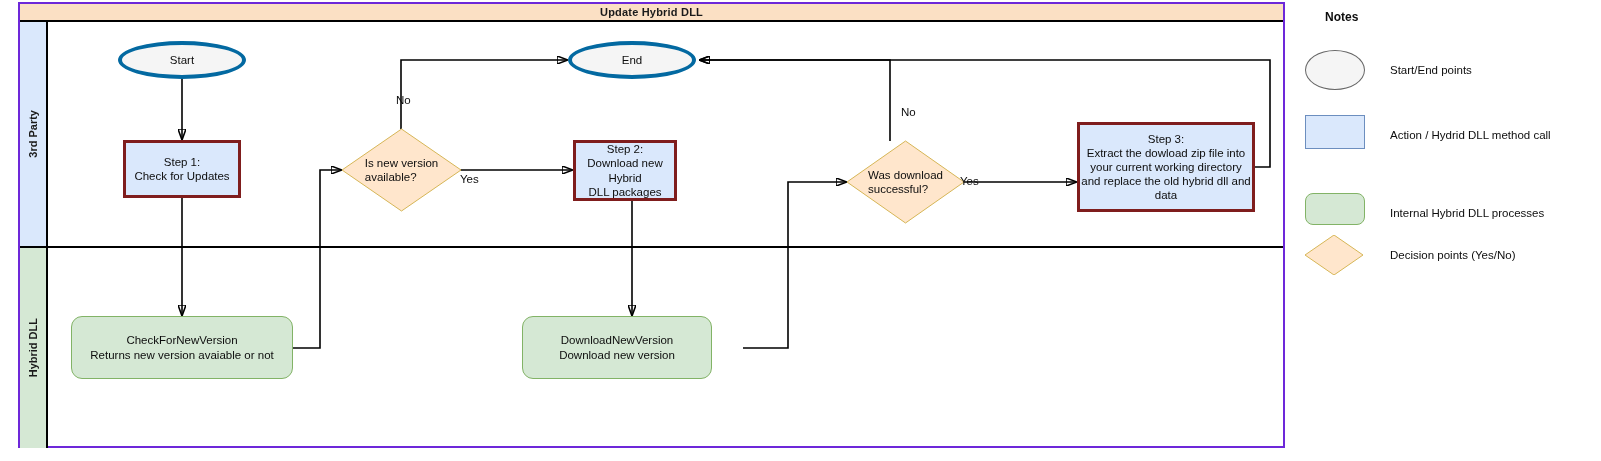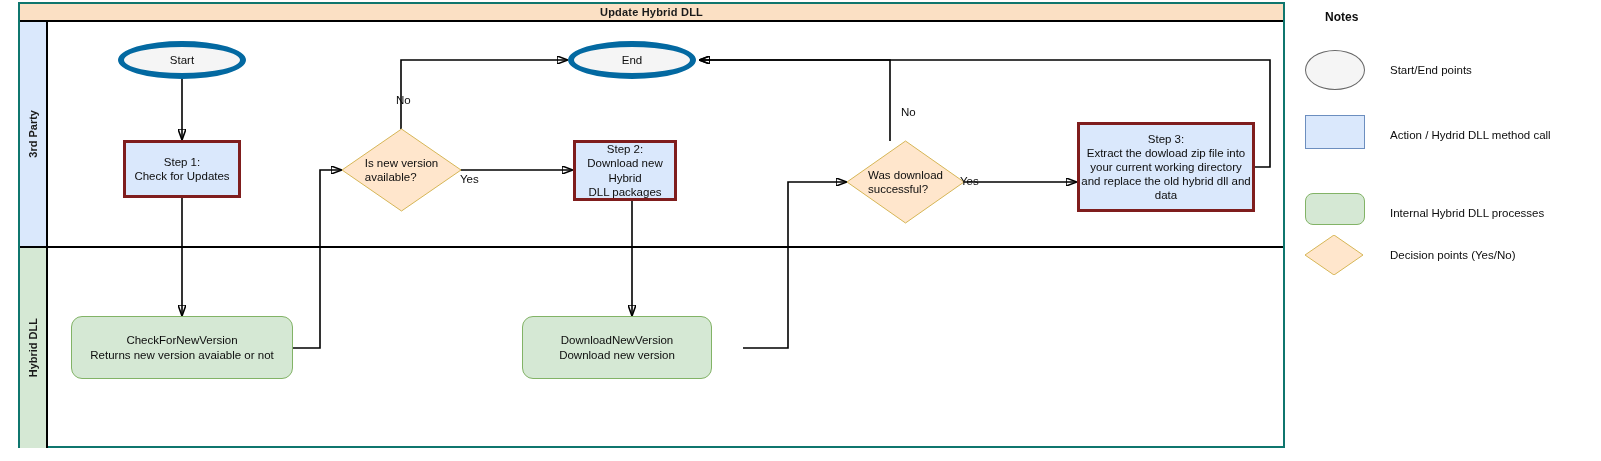--- a/index.html
+++ b/index.html
@@ -17,21 +17,21 @@
   }
 
   
   .pool {
     position: absolute;
     left: 18px;
     top: 2px;
     width: 1267px;
     height: 446px;
     box-sizing: border-box;
-    border: 2px solid #0f766e;
+    border: 2px solid #6d28d9;
     background: #ffffff;
   }
   .pool-title {
     position: absolute;
     left: 0;
     top: 0;
     width: 100%;
     height: 18px;
     box-sizing: border-box;
     background: #fbe0c4;
@@ -83,21 +83,21 @@
     align-items: center;
     justify-content: center;
     text-align: center;
     font-size: 11.5px;
     line-height: 1.22;
     color: #0d0d0d;
     white-space: pre-line;
   }
   .terminator {
     background: #f5f5f5;
-    border: 6px solid #0369a1;
+    border: 4px solid #0369a1;
     border-radius: 50%;
   }
   .action {
     background: #dae8fc;
     border: 3px solid #7f1d1d;
   }
   .process {
     background: #d5e8d4;
     border: 1px solid #82b366;
     border-radius: 11px;

